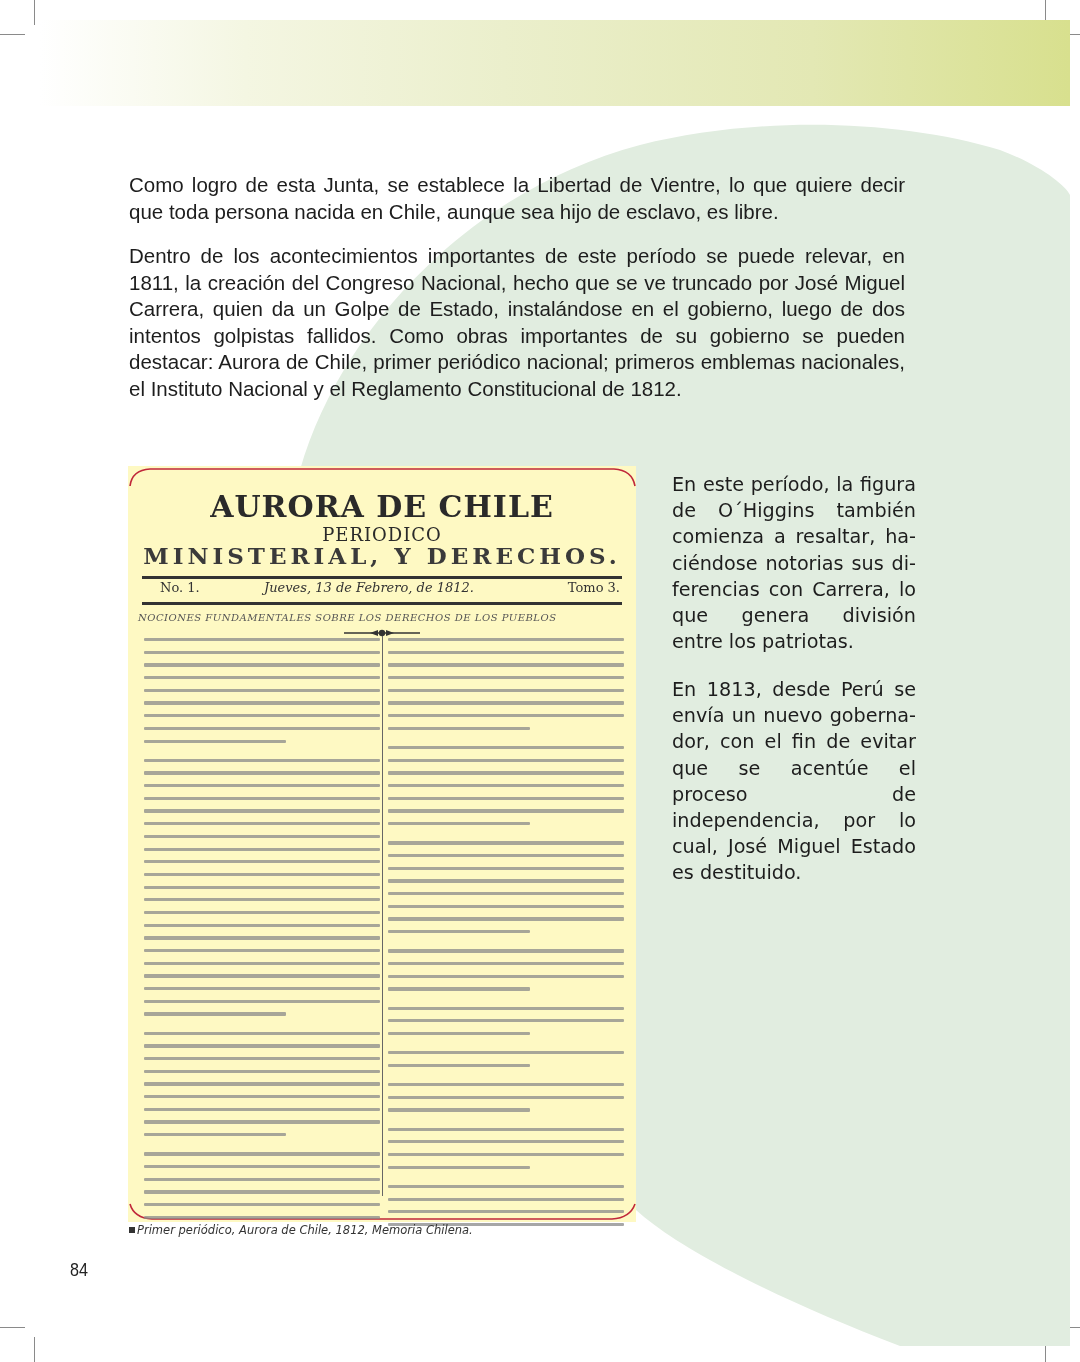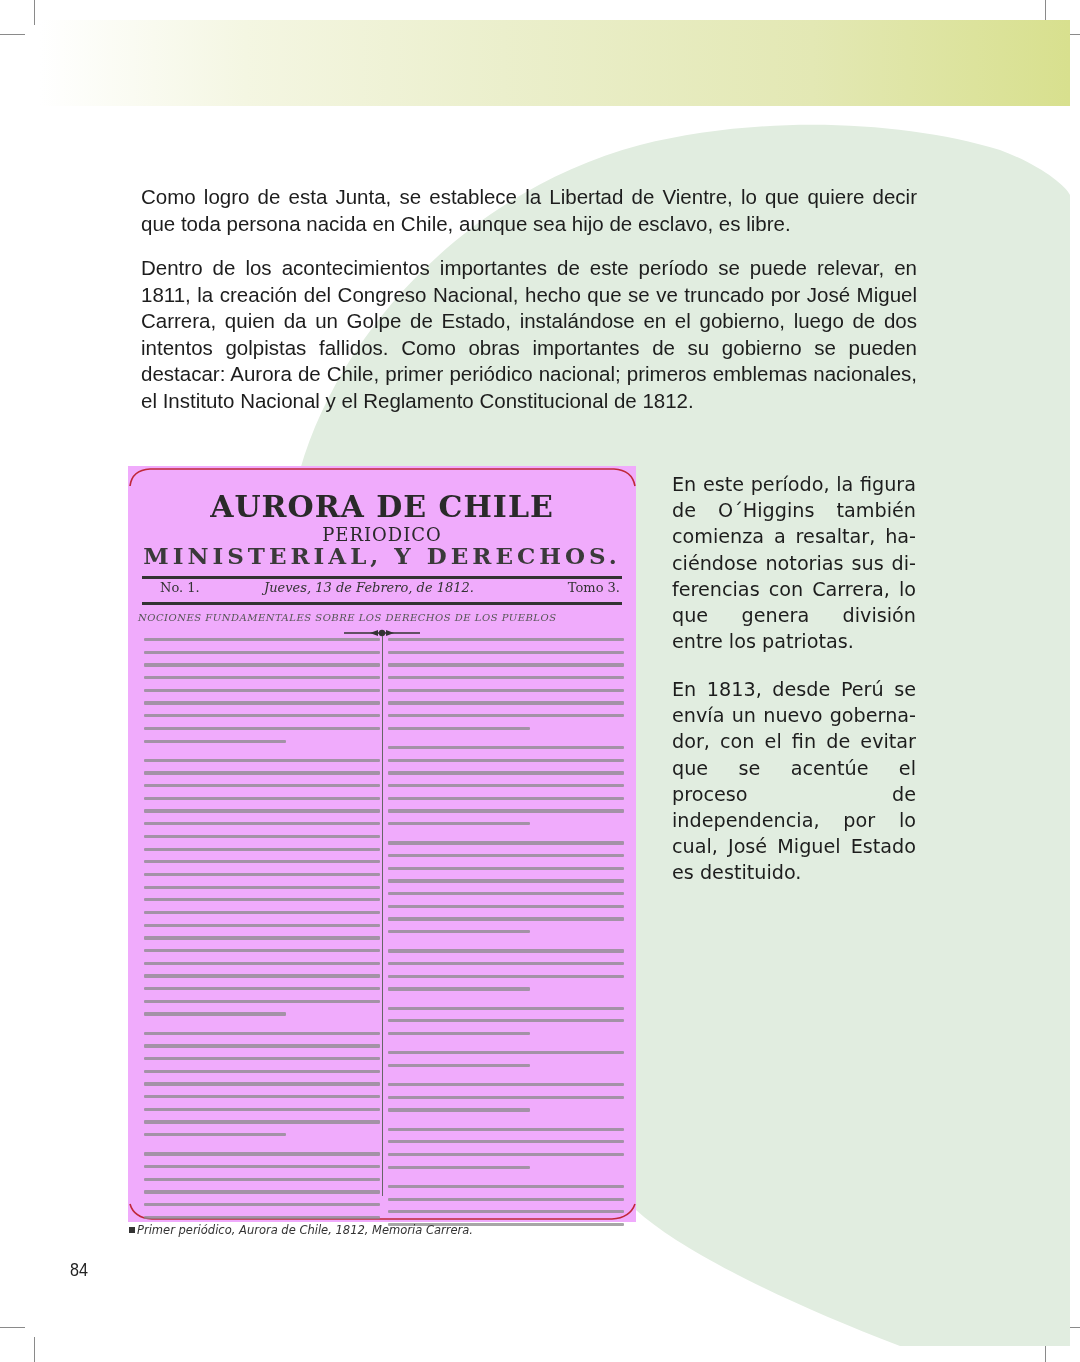--- a/index.html
+++ b/index.html
@@ -12,35 +12,35 @@
     .crop { position: absolute; background: #8a8a8a; }
     .header-band {
       position: absolute; left: 40px; top: 20px; width: 1030px; height: 86px;
       background: linear-gradient(to right, rgba(255,255,255,0) 0%, #f4f6e2 20%, #ebefcc 45%, #e3e8b4 75%, #d8e08e 100%);
     }
     .green-blob { position: absolute; left: 0; top: 0; width: 1080px; height: 1362px; }
     .body-text {
       position: absolute; left: 129px; width: 776px;
       font-family: "Liberation Sans", sans-serif; font-stretch: condensed;
       font-size: 20.5px; line-height: 26.6px; color: #1d1d1d;
-      text-align: justify; margin: 12px;
+      text-align: justify; margin: 0;
     }
     .p1 { top: 172px; }
     .p2 { top: 243px; }
     .side-col {
       position: absolute; left: 661px; width: 244px;
       font-family: "DejaVu Sans", sans-serif; font-size: 19.2px; line-height: 26.2px;
       color: #1d1d1d; text-align: justify; margin: 11px;
       hyphens: manual;
     }
     .s1 { top: 461px; }
     .s2 { top: 666px; }
     .figure {
       position: absolute; left: 128px; top: 466px; width: 508px; height: 756px;
-      background: #f0abfc;
+      background: #fef9c3;
     }
     .frame-svg { position: absolute; left: 0; top: 0; }
     .paper { position: absolute; left: 10px; top: 20px; width: 488px; height: 712px; }
     .np-title {
       position: absolute; left: 0; width: 100%; text-align: center;
       font-family: "DejaVu Serif", serif; color: #2a2a2a; margin: 0;
     }
     .np-t1 { top: 3px; font-size: 30px; letter-spacing: 1px; font-weight: bold; }
     .np-t2 { top: 38px; font-size: 18px; letter-spacing: 1px; }
     .np-t3 { top: 56px; font-size: 23px; letter-spacing: 4px; font-weight: bold; color: #3a3a3a; }
@@ -216,19 +216,19 @@
         <div class="txt-line short gap"></div>
       <div class="txt-line"></div>
         <div class="txt-line"></div>
         <div class="txt-line"></div>
         <div class="txt-line"></div>
     </div>
   </div>
 </div>
 
 <div class="caption">
-  <span class="bullet"></span><span>Primer periódico, Aurora de Chile, 1812, Memoria Carrera.</span>
+  <span class="bullet"></span><span>Primer periódico, Aurora de Chile, 1812, Memoria Chilena.</span>
 </div>
 
 <p class="side-col s1">En este período, la figu­ra de O´Higgins también comienza a resaltar, ha­ciéndose notorias sus di­ferencias con Carrera, lo que genera división entre los patriotas.</p>
 <p class="side-col s2">En 1813, desde Perú se envía un nuevo goberna­dor, con el fin de evitar que se acentúe el proceso de independencia, por lo cual, José Miguel Estado es destituido.</p>
 
 <div class="page-number">84</div>
 
 </body></html>

